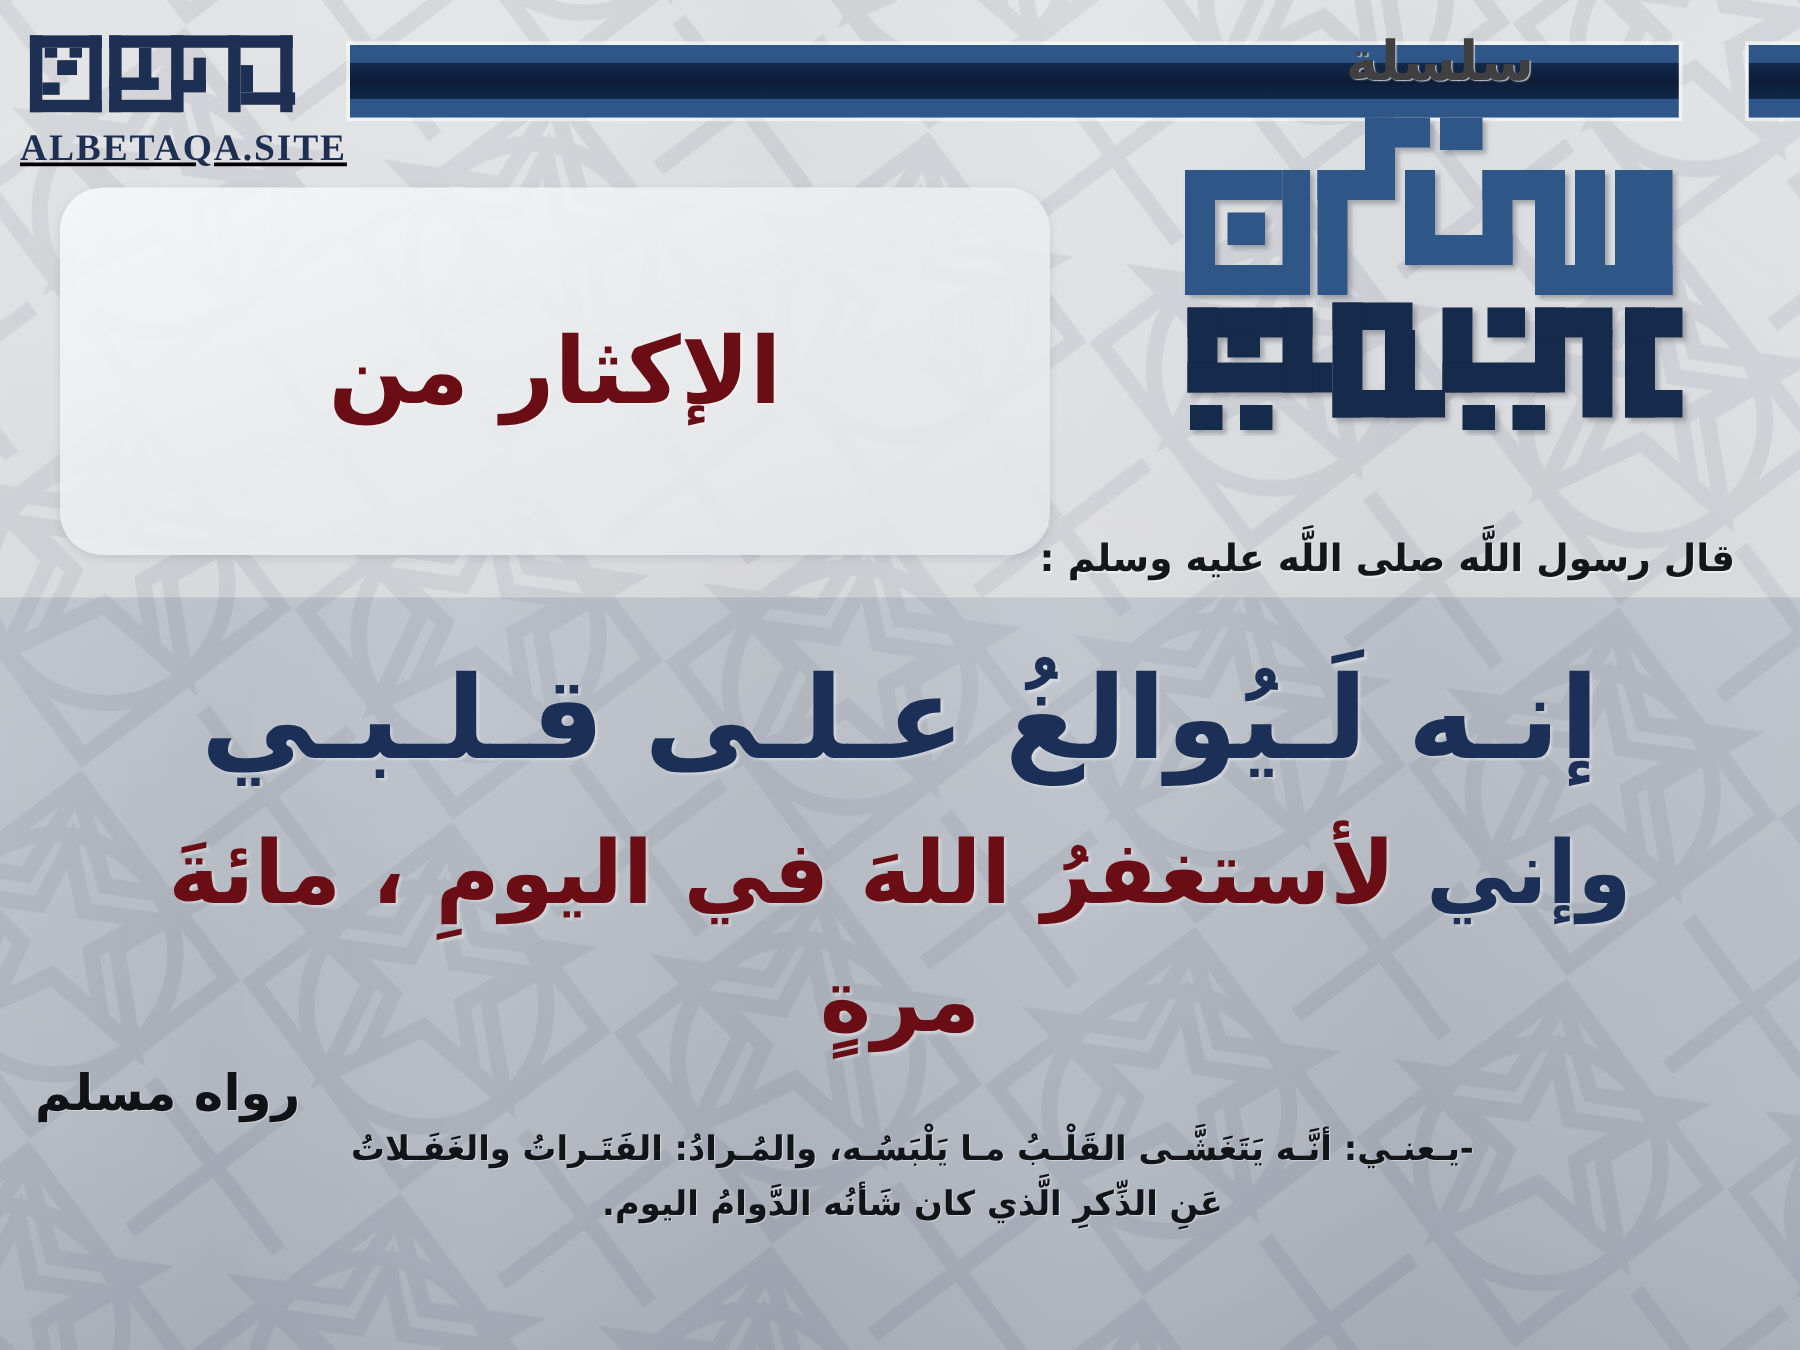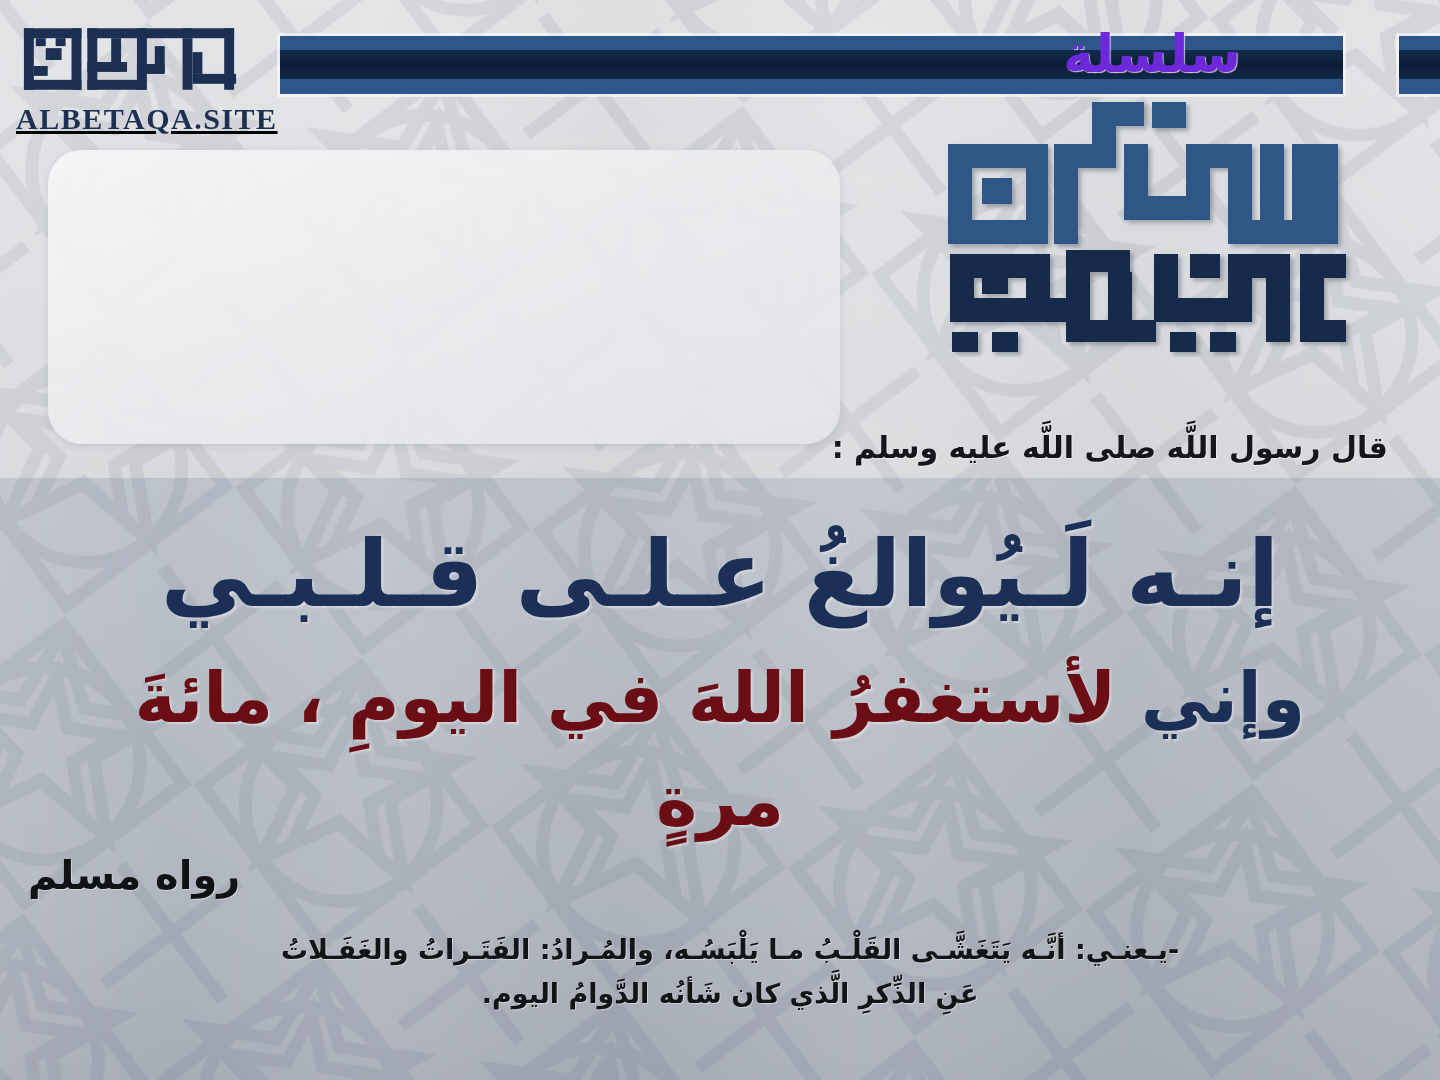--- a/index.html
+++ b/index.html
@@ -132,23 +132,23 @@
   
   .series-logo {
     position: absolute;
     right: 78px;
     top: 28px;
     width: 420px;
     text-align: center;
   }
   .series-word {
     font-family: "DejaVu Sans", sans-serif;
-    font-size: 52px;
-    font-weight: bold;
-    color: #6d28d9;
+    font-size: 44px;
+    font-weight: bold;
+    color: #404040;
     line-height: 1;
     margin-bottom: 2px;
     text-shadow: 1px 1px 1px rgba(255,255,255,0.75);
   }
   .series-kufic {
     display: block;
     width: 420px;
     height: 275px;
     margin: 0 auto;
   }
@@ -241,21 +241,21 @@
     color: #101216;
     direction: rtl;
     text-shadow: 1px 1px 0 rgba(255,255,255,0.4);
   }
 
   
   .explanation {
     position: absolute;
     left: 40px;
     right: 20px;
-    top: 928px;
+    top: 898px;
     direction: rtl;
     text-align: center;
     font-family: "DejaVu Sans", sans-serif;
     font-size: 27px;
     font-weight: bold;
     color: #121418;
     line-height: 1.62;
     text-shadow: 1px 1px 0 rgba(255,255,255,0.38);
   }
   .explanation .exp-line {
@@ -389,21 +389,21 @@
         <rect x="10" y="250" width="26" height="20"></rect>
         <rect x="50" y="250" width="26" height="20"></rect>
         <rect x="228" y="250" width="26" height="20"></rect>
         <rect x="268" y="250" width="26" height="20"></rect>
       </g>
     </svg>
   </div>
 
   <div class="title-panel">
     <div class="title-text">
-      <br>
+      <span>الإكثار من</span><br>
     </div>
   </div>
 
   <div class="speaker-line">قال رسول اللَّه صلى اللَّه عليه وسلم :</div>
 
   <div class="hadith">
     <div class="hadith-line-1">إنـه لَـيُوالغُ عـلـى قـلـبـي</div>
     <div class="hadith-line-2">
       <span class="navy">وإني</span>
       <span>لأستغفرُ اللهَ في اليومِ ، مائةَ مرةٍ</span>

